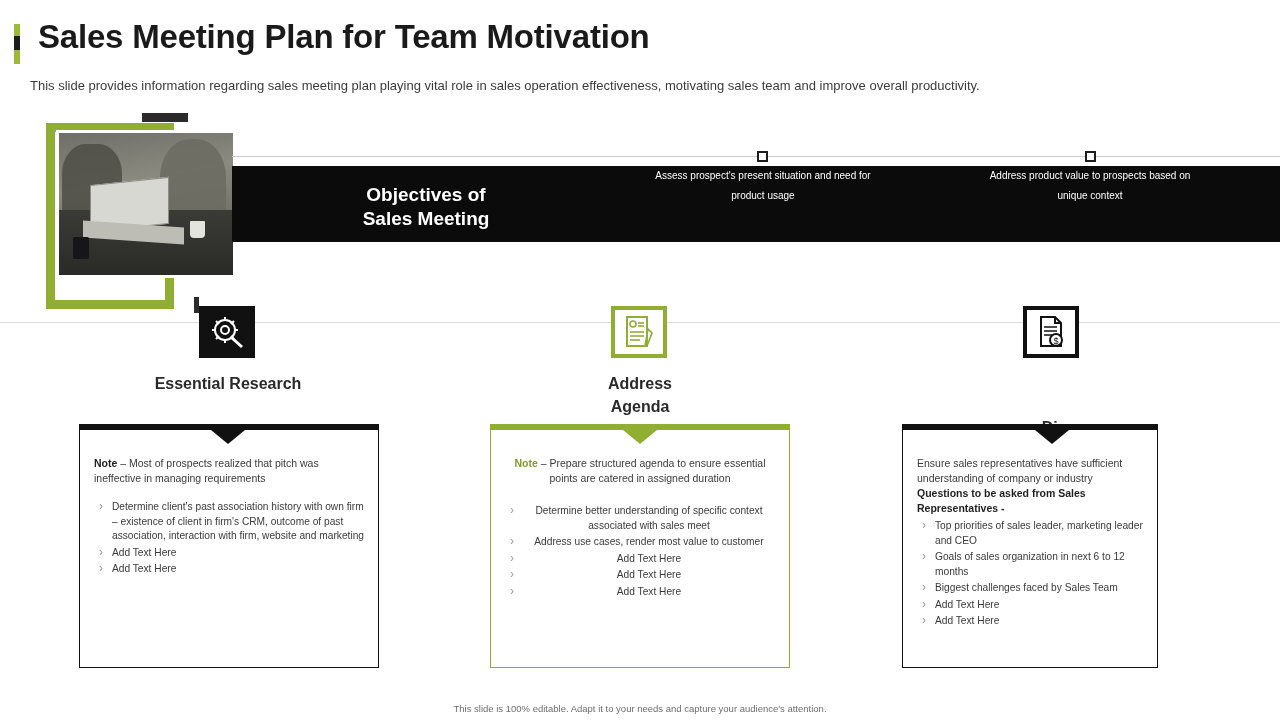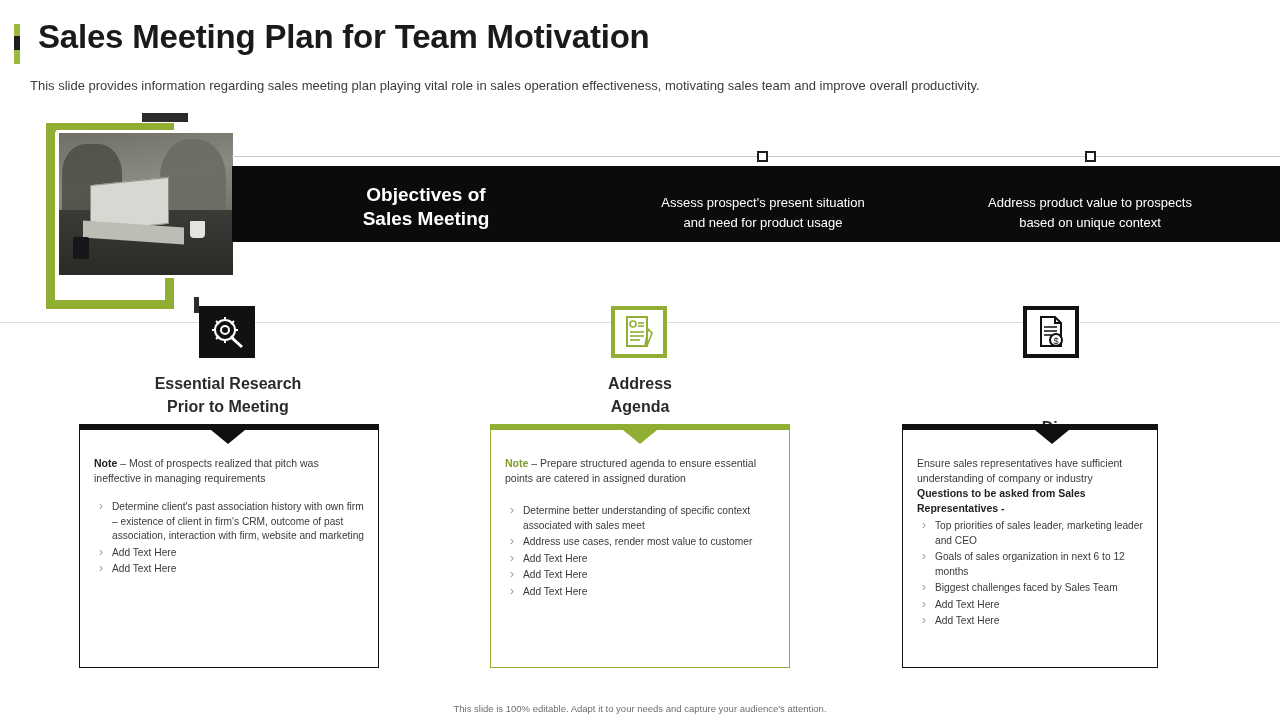--- a/index.html
+++ b/index.html
@@ -216,23 +216,23 @@
     top: 183px;
     width: 360px;
     text-align: center;
     color: #ffffff;
     font-size: 19px;
     font-weight: bold;
     line-height: 24px;
   }
   .banner-col {
     position: absolute;
-    top: 193px;
+    top: 166px;
     color: #ffffff;
-    font-size: 13px;
+    font-size: 10px;
     line-height: 19.5px;
     text-align: center;
   }
   .banner-col-2 { left: 650px; width: 226px; }
   .banner-col-3 { left: 977px; width: 226px; }
 
   
   .col-icon {
     position: absolute;
     width: 56px;
@@ -375,21 +375,20 @@
       <line x1="7" y1="6" x2="10" y2="9"></line>
       <line x1="22" y1="21" x2="25" y2="24"></line>
       <line x1="7" y1="24" x2="10" y2="21"></line>
       <line x1="22" y1="9" x2="25" y2="6"></line>
     </g>
     <line x1="23" y1="23" x2="33" y2="32" stroke="#ffffff" stroke-width="3"></line>
   </svg>
 </div>
 <div class="col-heading" style="left:78px; top:372px;">
   <div>Essential Research</div>
-  <div>Prior to Meeting</div>
 </div>
 <div class="card dark-top" style="left:79px; top:424px; width:300px; height:244px;">
   <div style="padding:26px 14px 10px 14px;">
     <div class="note">
       <b>Note</b>
       <span>– Most of prospects realized that pitch was ineffective in managing requirements</span>
     </div>
     <ul class="bullets" style="margin-top:14px;">
       <li>Determine client's past association history with own firm – existence of client in firm's CRM, outcome of past association, interaction with firm, website and marketing</li>
       <li>Add Text Here</li>
@@ -411,21 +410,21 @@
       <line x1="6" y1="25" x2="16" y2="25"></line>
     </g>
     <path d="M24 14 L28 18 L23 31 L21 31 Z" fill="none" stroke="#8fae32" stroke-width="1.6"></path>
   </svg>
 </div>
 <div class="col-heading" style="left:490px; top:372px;">
   <div>Address</div>
   <div>Agenda</div>
 </div>
 <div class="card green-top" style="left:490px; top:424px; width:300px; height:244px;">
-  <div style="padding:26px 14px 10px 14px;">
+  <div style="padding:26px 14px 10px 14px;text-align:center;">
     <div class="note">
       <span class="green-label">Note</span>
       <span>– Prepare structured agenda to ensure essential points are catered in assigned duration</span>
     </div>
     <ul class="bullets" style="margin-top:18px;">
       <li>Determine better understanding of specific context associated with sales meet</li>
       <li>Address use cases, render most value to customer</li>
       <li>Add Text Here</li>
       <li>Add Text Here</li>
       <li>Add Text Here</li>

